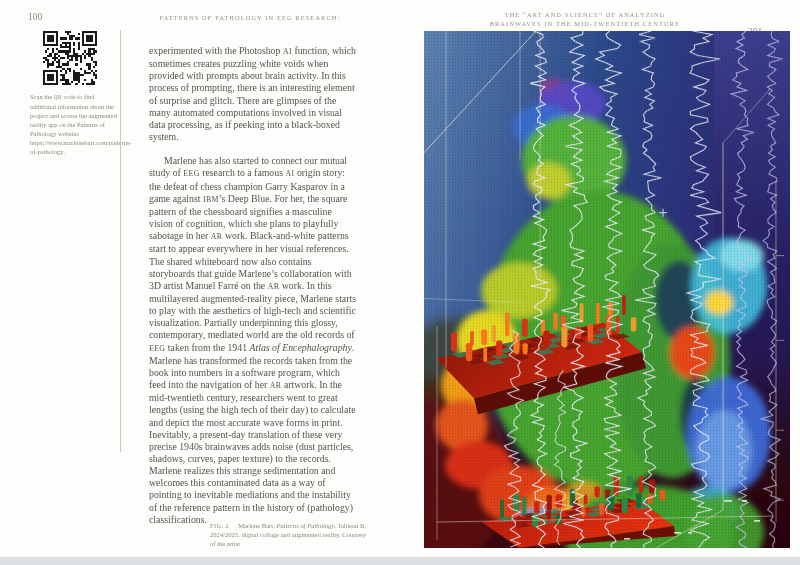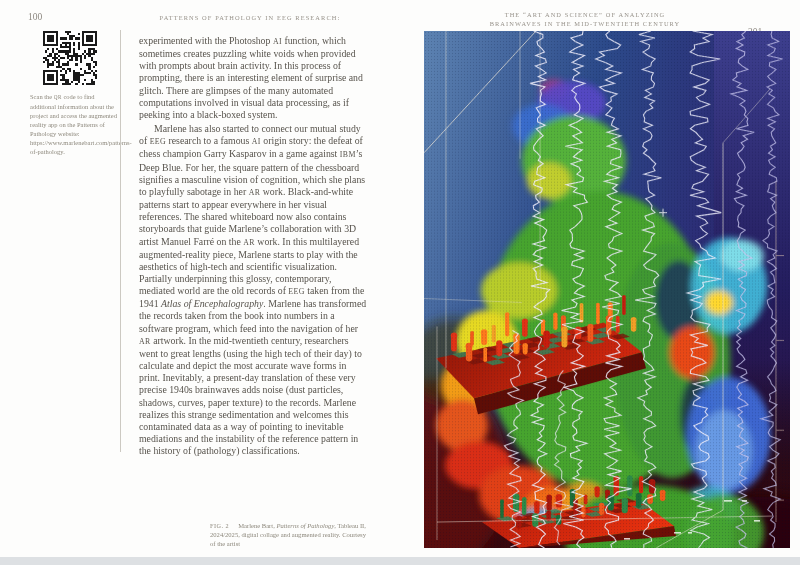--- a/index.html
+++ b/index.html
@@ -7,21 +7,21 @@
         font-family:"Liberation Serif","DejaVu Serif",serif;}
   
   .runhead{position:absolute;font-size:6.4px;letter-spacing:1.1px;color:#97928a;text-align:center;line-height:8.6px;}
   .pagenum{position:absolute;font-size:9.5px;color:#8d8880;}
   
   #qr-box{position:absolute;left:42px;top:31px;width:56px;height:54px;}
   #margin-caption{position:absolute;left:30px;top:92px;width:90px;font-size:6.5px;line-height:9px;color:#8d887c;}
   #col-rule{position:absolute;left:120px;top:30px;width:1px;height:422px;background:#ccc9c2;}
   
   #body-text{position:absolute;left:137px;top:33px;width:233px;font-size:9.8px;line-height:12.15px;color:#57534c;}
-  #body-text p{margin:2px;}
+  #body-text p{margin:12px;}
   #body-text p+p{text-indent:15px;}
   .sc{font-size:0.8em;letter-spacing:.4px;}
   .it{font-style:italic;}
   
   #fig-caption{position:absolute;left:210px;top:521px;width:160px;font-size:6.6px;line-height:9.2px;color:#8d887c;}
   #fig-label{letter-spacing:.5px;margin-right:9px;font-size:6.2px;}
   
   #artwork{position:absolute;left:424px;top:31px;width:366px;height:517px;}
   #artwork svg{display:block;width:100%;height:100%;}
   #photo-edge{position:absolute;left:0;top:557px;width:800px;height:8px;background:#dde0e3;}

